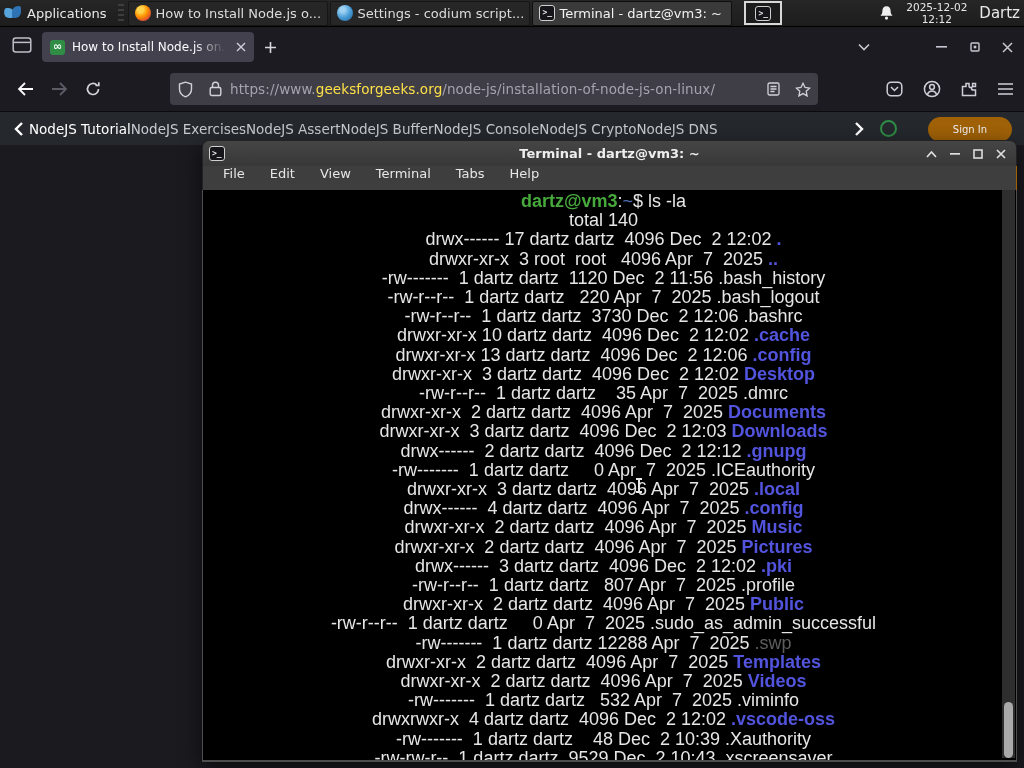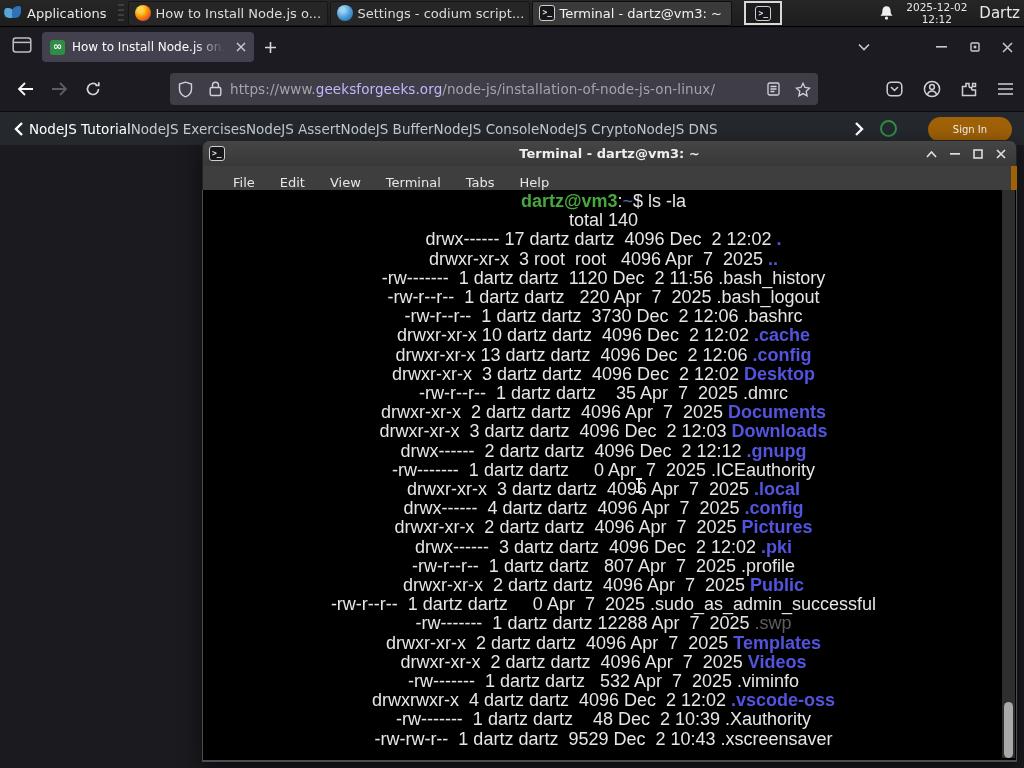--- a/index.html
+++ b/index.html
@@ -57,21 +57,21 @@
 
   .toolbar { position:relative; height:46px; background:#1c1b22; border-bottom:1px solid #0b0b0d;
       display:flex; align-items:center; }
   .navbtn { width:34px; height:32px; display:flex; align-items:center; justify-content:center; color:#fbfbfe; }
   .navbtn.fwd { color:#5c5b66; }
   .urlbar { position:absolute; left:170px; top:7px; width:648px; height:32px; background:#3f3e47;
       border-radius:4px; display:flex; align-items:center; color:#fbfbfe; font-size:13.5px; }
   .urlbar .uico { display:flex; align-items:center; justify-content:center; width:30px; color:#d2d1da; }
   .url-text { flex:1; white-space:nowrap; overflow:hidden; font-size:13.5px; letter-spacing:.1px; }
   .url-dim { color:#a4a3ae; }
-  .url-domain { color:#c4b5fd; }
+  .url-domain { color:#fde047; }
   .tool-right { position:absolute; right:0; top:0; height:46px; display:flex; align-items:center; }
   .tbtn { width:37px; height:46px; display:flex; align-items:center; justify-content:center; color:#cfced8; }
 
   
   .gfg-nav { position:relative; height:34px; background:#25292e; border-bottom:1px solid #17191c;
       display:flex; align-items:center; }
   .gfg-chev { display:flex; align-items:center; padding:0 6px 0 14px; color:#fff; }
   .nav-items { display:flex; align-items:center; overflow:hidden; width:790px; white-space:nowrap; }
   .nav-item { font-size:13.5px; color:#c7ccd2; cursor:pointer; }
   .nav-item.active { color:#ffffff; }
@@ -86,22 +86,22 @@
 
   
   .termwin { position:absolute; left:202px; top:140px; width:815px; height:622px;
       box-shadow:0 6px 22px rgba(0,0,0,.55); border-radius:7px 7px 0 0; }
   .termbar { height:26px; background:linear-gradient(#454545,#383838); border:1px solid #222;
       border-bottom:none; border-radius:7px 7px 0 0; display:flex; align-items:center; position:relative; }
   .termbar-icon { margin-left:6px; }
   .termbar-title { position:absolute; left:0; right:0; text-align:center; font-size:13px; font-weight:bold; color:#eeeeee; }
   .termbar-btns { position:absolute; right:4px; top:0; height:26px; display:flex; align-items:center; }
   .wbtn { width:23px; height:26px; display:flex; align-items:center; justify-content:center; color:#dedede; }
-  .menubar { height:24px; background:#3e3e3e; border-left:1px solid #222; border-right:6px solid #a16207;
-      display:flex; align-items:flex-end; gap:25px; padding-left:30px; }
+  .menubar { height:24px; background:#3e3e3e; border-left:1px solid #222; border-right:1px solid #a16207;
+      display:flex; align-items:flex-start; gap:25px; padding-left:20px; }
   .menu-item { font-size:13px; color:#e6e6e6; }
   .termbody { position:relative; height:572px; background:#000; border-left:1px solid #4e4e4e;
       border-right:1px solid #4e4e4e; border-bottom:2px solid #4e4e4e; overflow:hidden; }
   .termtext { position:absolute; left:2px; top:2px; right:14px; }
   .t-line { white-space:pre; font-family:Liberation Sans, sans-serif; font-size:18px; line-height:19.2px; color:#e6e6e6;text-align:center; }
   .t-fg { color:#e6e6e6; }
   .t-dir { color:#5254de; font-weight:bold; }
   .t-file { color:#e6e6e6; }
   .t-dim { color:#5e5e5e; }
   .t-green { color:#47a83c; font-weight:bold; }
@@ -346,20 +346,21 @@
           <div class="t-line"><span class="t-fg">drwxr-xr-x 10 dartz dartz  4096 Dec  2 12:02 </span><span class="t-dir">.cache</span></div>
           <div class="t-line"><span class="t-fg">drwxr-xr-x 13 dartz dartz  4096 Dec  2 12:06 </span><span class="t-dir">.config</span></div>
           <div class="t-line"><span class="t-fg">drwxr-xr-x  3 dartz dartz  4096 Dec  2 12:02 </span><span class="t-dir">Desktop</span></div>
           <div class="t-line"><span class="t-fg">-rw-r--r--  1 dartz dartz    35 Apr  7  2025 </span><span class="t-file">.dmrc</span></div>
           <div class="t-line"><span class="t-fg">drwxr-xr-x  2 dartz dartz  4096 Apr  7  2025 </span><span class="t-dir">Documents</span></div>
           <div class="t-line"><span class="t-fg">drwxr-xr-x  3 dartz dartz  4096 Dec  2 12:03 </span><span class="t-dir">Downloads</span></div>
           <div class="t-line"><span class="t-fg">drwx------  2 dartz dartz  4096 Dec  2 12:12 </span><span class="t-dir">.gnupg</span></div>
           <div class="t-line"><span class="t-fg">-rw-------  1 dartz dartz     0 Apr  7  2025 </span><span class="t-file">.ICEauthority</span></div>
           <div class="t-line"><span class="t-fg">drwxr-xr-x  3 dartz dartz  4096 Apr  7  2025 </span><span class="t-dir">.local</span></div>
           <div class="t-line"><span class="t-fg">drwx------  4 dartz dartz  4096 Apr  7  2025 </span><span class="t-dir">.config</span></div>
+          <div class="t-line"><span class="t-fg">drwxr-xr-x  2 dartz dartz  4096 Apr  7  2025 </span><span class="t-dir">Music</span></div>
           <div class="t-line"><span class="t-fg">drwxr-xr-x  2 dartz dartz  4096 Apr  7  2025 </span><span class="t-dir">Pictures</span></div>
           <div class="t-line"><span class="t-fg">drwx------  3 dartz dartz  4096 Dec  2 12:02 </span><span class="t-dir">.pki</span></div>
           <div class="t-line"><span class="t-fg">-rw-r--r--  1 dartz dartz   807 Apr  7  2025 </span><span class="t-file">.profile</span></div>
           <div class="t-line"><span class="t-fg">drwxr-xr-x  2 dartz dartz  4096 Apr  7  2025 </span><span class="t-dir">Public</span></div>
           <div class="t-line"><span class="t-fg">-rw-r--r--  1 dartz dartz     0 Apr  7  2025 </span><span class="t-file">.sudo_as_admin_successful</span></div>
           <div class="t-line"><span class="t-fg">-rw-------  1 dartz dartz 12288 Apr  7  2025 </span><span class="t-dim">.swp</span></div>
           <div class="t-line"><span class="t-fg">drwxr-xr-x  2 dartz dartz  4096 Apr  7  2025 </span><span class="t-dir">Templates</span></div>
           <div class="t-line"><span class="t-fg">drwxr-xr-x  2 dartz dartz  4096 Apr  7  2025 </span><span class="t-dir">Videos</span></div>
           <div class="t-line"><span class="t-fg">-rw-------  1 dartz dartz   532 Apr  7  2025 </span><span class="t-file">.viminfo</span></div>
           <div class="t-line"><span class="t-fg">drwxrwxr-x  4 dartz dartz  4096 Dec  2 12:02 </span><span class="t-dir">.vscode-oss</span></div>

